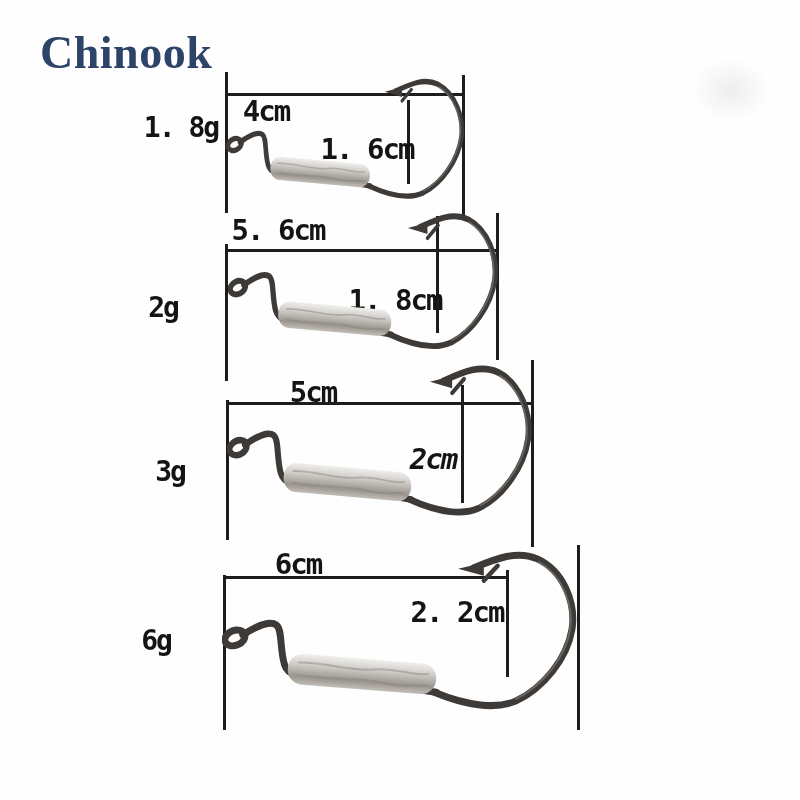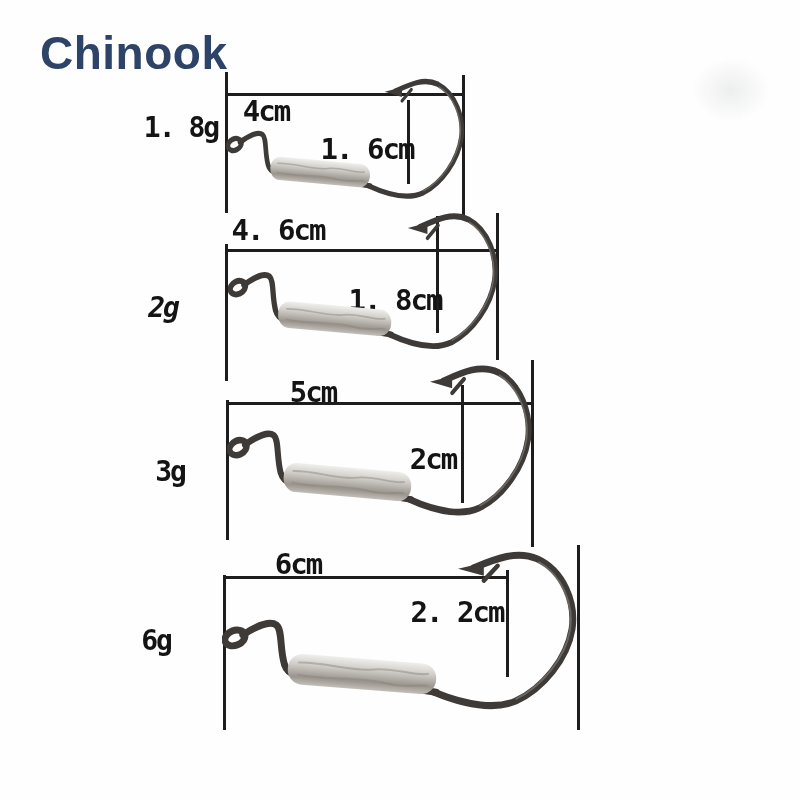--- a/index.html
+++ b/index.html
@@ -6,21 +6,21 @@
     --brand:#2d4468; --text:#141414; --line:#1d1d1d; --background:#fefefe;
   }
   html,body{margin:0;padding:0;}
   .page{
     position:relative; width:800px; height:800px; overflow:hidden;
     background:var(--background);
     font-family:"DejaVu Sans Mono", monospace;
   }
   .brand{
     position:absolute; left:40px; top:26px;
-    font-family:Liberation Sans, sans-serif;
+    font-family:Liberation Serif, serif;
     font-weight:bold; font-size:46px; letter-spacing:0.5px;
     color:var(--brand);
   }
   .smudge{
     position:absolute; left:692px; top:58px; width:78px; height:64px;
     background:radial-gradient(closest-side, rgba(170,173,178,0.20), rgba(170,173,178,0));
     border-radius:50%;
   }
   .lbl{
     position:absolute; transform:translate(-50%,-50%);
@@ -37,37 +37,37 @@
   .r1-weight{left:181px; top:128px;}
   .r1-tickL{left:225px; top:72px;  height:141px;}
   .r1-hline{left:225px; top:93px;  width:238px;}
   .r1-tickR{left:462px; top:75px;  height:142px;}
   .r1-len{left:266px; top:111px;text-align:center;}
   .r1-vline{left:407px; top:100px; height:84px;}
   .r1-gap{left:367px; top:149px;}
   .r1-hook{left:226px; top:76px; width:240px; height:128px;}
 
   
-  .r2-weight{left:163px; top:308px;font-style:italic;}
+  .r2-weight{left:163px; top:308px;}
   .r2-tickL{left:225px; top:244px; height:137px;}
   .r2-hline{left:225px; top:249px; width:272px;}
   .r2-tickR{left:496px; top:213px; height:147px;}
   .r2-len{left:278px; top:230px;}
   .r2-vline{left:436px; top:216px; height:117px;}
   .r2-gap{left:395px; top:300px;}
   .r2-hook{left:228px; top:210px; width:272px; height:145px;}
 
   
   .r3-weight{left:161px; top:472px;margin-left:9px;}
   .r3-tickL{left:226px; top:400px; height:140px;}
   .r3-hline{left:226px; top:402px; width:306px;}
   .r3-tickR{left:531px; top:360px; height:187px;}
   .r3-len{left:313px; top:392px;}
   .r3-vline{left:461px; top:385px; height:118px;}
-  .r3-gap{left:433px; top:459px;}
+  .r3-gap{left:433px; top:459px;font-style:italic;}
   .r3-hook{left:227px; top:362px; width:307px; height:160px;}
 
   
   .r4-weight{left:156px; top:641px;}
   .r4-tickL{left:223px; top:575px; height:155px;}
   .r4-hline{left:223px; top:576px; width:285px;}
   .r4-tickR{left:577px; top:545px; height:185px;}
   .r4-len{left:298px; top:564px;}
   .r4-vline{left:506px; top:570px; height:107px;}
   .r4-gap{left:457px; top:612px;}
@@ -127,21 +127,21 @@
     <svg class="hook r1-hook" viewBox="0 0 360 170" preserveAspectRatio="none">
         <use href="#hookShape"></use>
       </svg>
   </div>
 
   <div>
     <div class="lbl wlbl r2-weight">2g</div>
     <div class="tick r2-tickL"></div>
     <div class="hline r2-hline"></div>
     <div class="tick r2-tickR"></div>
-    <div class="lbl r2-len">4. 6cm</div>
+    <div class="lbl r2-len">5. 6cm</div>
     <div class="vline r2-vline"></div>
     <div class="lbl r2-gap">1. 8cm</div>
     <svg class="hook r2-hook" viewBox="0 0 360 170" preserveAspectRatio="none">
         <use href="#hookShape"></use>
       </svg>
   </div>
 
   <div>
     <div class="lbl wlbl r3-weight">3g</div>
     <div class="tick r3-tickL"></div>

